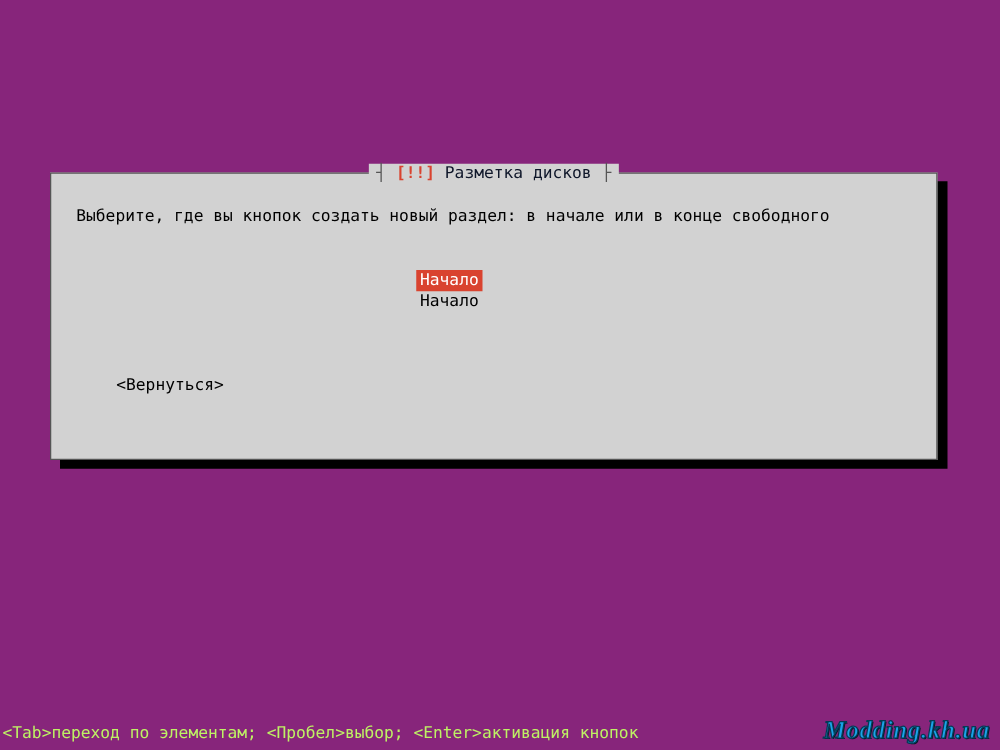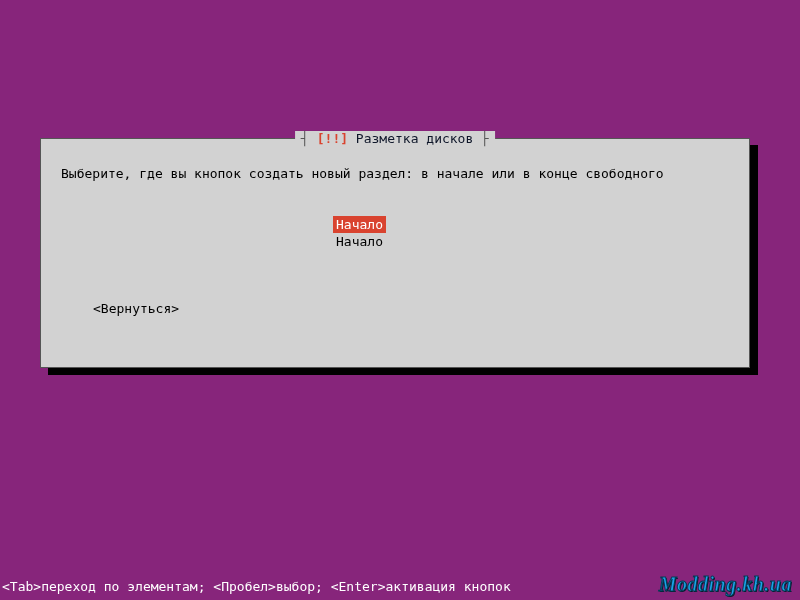--- a/index.html
+++ b/index.html
@@ -70,21 +70,21 @@
   .back-btn {
     margin-top: 50px;
     margin-left: 32px;
     display: inline-block;
     cursor: pointer;
   }
   .help-bar {
     position: absolute;
     left: 0;
     bottom: 6px;
-    color: #ffffff;
+    color: #bef264;
     font-size: 13px;
     padding-left: 2px;
     white-space: pre;
   }
   .watermark {
     position: absolute;
     right: 8px;
     bottom: 4px;
     font-family: "Comic Sans MS", "Brush Script MT", cursive;
     font-size: 20px;

